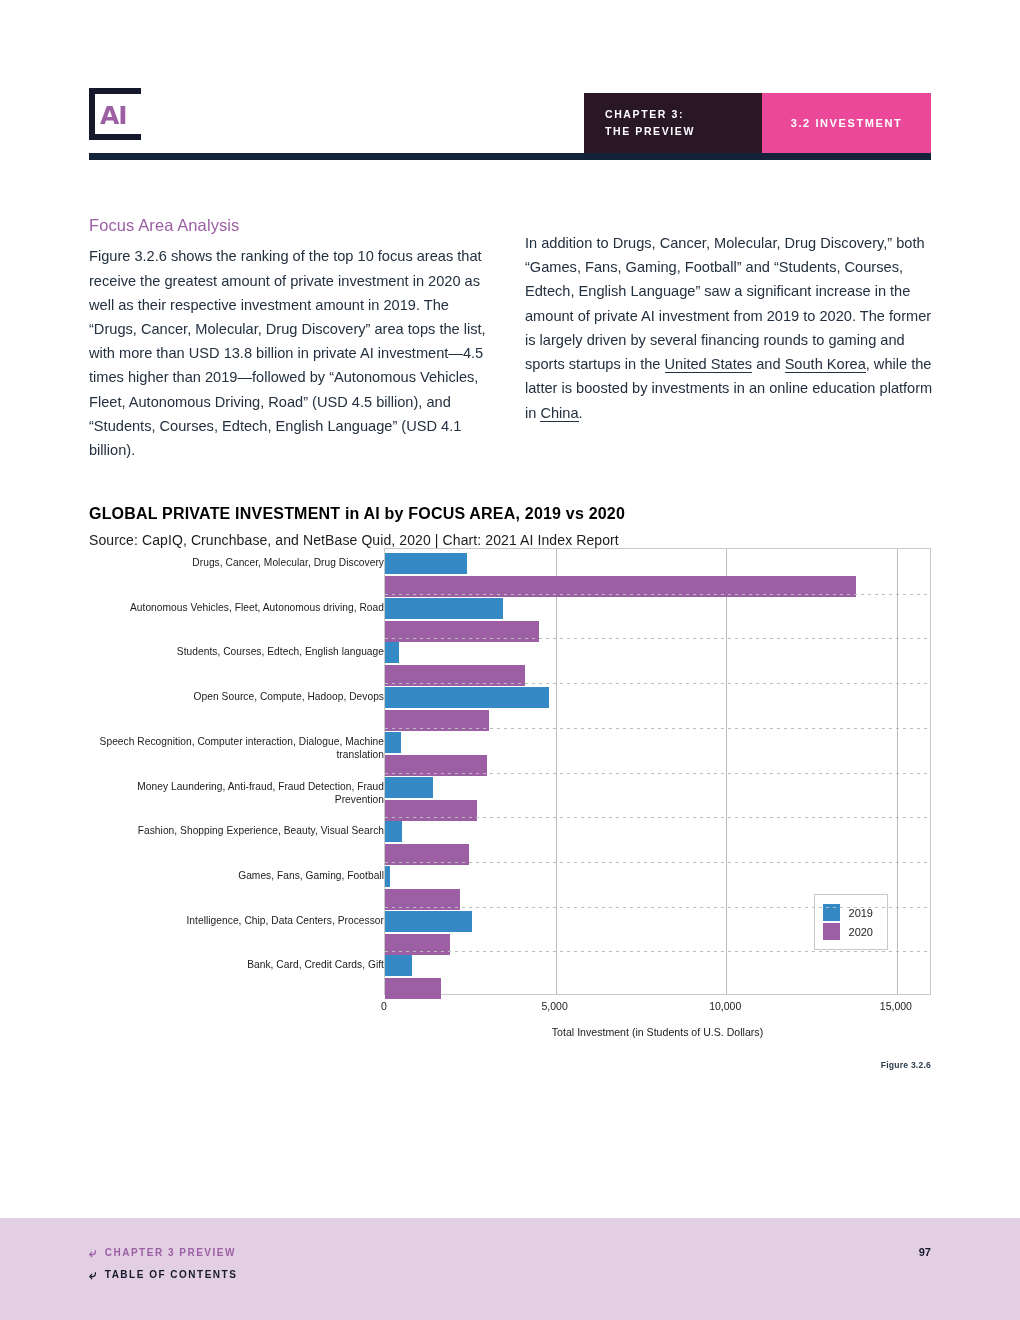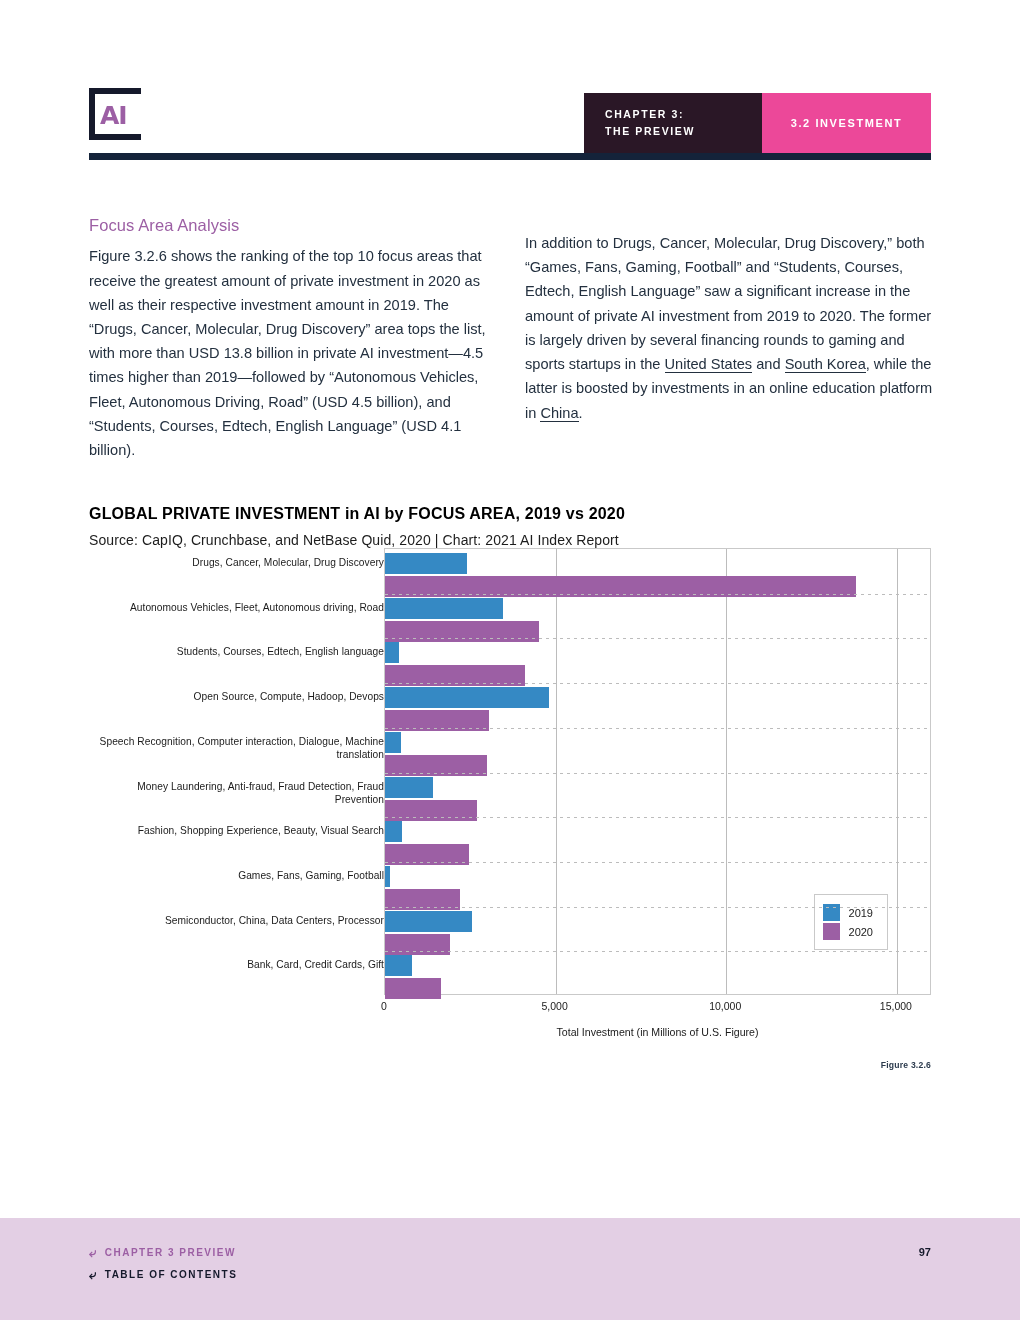--- a/index.html
+++ b/index.html
@@ -156,21 +156,21 @@
 <div class="plot-outer">
   <div class="cat-labels" id="cat-labels">
       <div class="cat-label" style="top: 8px;">Drugs, Cancer, Molecular, Drug Discovery</div>
       <div class="cat-label" style="top: 52.7px;">Autonomous Vehicles, Fleet, Autonomous driving, Road</div>
       <div class="cat-label" style="top: 97.4px;">Students, Courses, Edtech, English language</div>
       <div class="cat-label" style="top: 142.1px;">Open Source, Compute, Hadoop, Devops</div>
       <div class="cat-label" style="top: 186.8px;">Speech Recognition, Computer interaction, Dialogue, Machine translation</div>
       <div class="cat-label" style="top: 231.5px;">Money Laundering, Anti-fraud, Fraud Detection, Fraud Prevention</div>
       <div class="cat-label" style="top: 276.2px;">Fashion, Shopping Experience, Beauty, Visual Search</div>
       <div class="cat-label" style="top: 320.9px;">Games, Fans, Gaming, Football</div>
-      <div class="cat-label" style="top: 365.6px;">Semiconductor, China, Data Centers, Processor</div>
+      <div class="cat-label" style="top: 365.6px;">Intelligence, Chip, Data Centers, Processor</div>
       <div class="cat-label" style="top: 410.3px;">Bank, Card, Credit Cards, Gift</div>
     </div>
   <div class="plot-area" id="plot-area">
     <div class="legend" id="legend">
         <div class="legend-row">
           <div class="legend-swatch" style="background: rgb(53, 137, 196);"></div>
           <div class="legend-label">2019</div>
         </div>
         <div class="legend-row">
           <div class="legend-swatch" style="background: rgb(156, 95, 164);"></div>
@@ -209,21 +209,21 @@
       <div class="grid-h" style="top: 402.3px;"></div>
       <div class="bar bar-2019" title="Bank, Card, Credit Cards, Gift — 2019: 800" style="left: 0px; top: 406.3px; width: 27.3px; background: rgb(53, 137, 196);"></div>
       <div class="bar bar-2020" title="Bank, Card, Credit Cards, Gift — 2020: 1650" style="left: 0px; top: 429.3px; width: 56.3062px; background: rgb(156, 95, 164);"></div>
     </div>
   <div class="x-ticks" id="x-ticks">
       <div class="x-tick" style="left: 0px;">0</div>
       <div class="x-tick" style="left: 170.625px;">5,000</div>
       <div class="x-tick" style="left: 341.25px;">10,000</div>
       <div class="x-tick" style="left: 511.875px;">15,000</div>
     </div>
-  <div class="x-axis-title">Total Investment (in Millions of U.S. Figure)</div>
+  <div class="x-axis-title">Total Investment (in Students of U.S. Dollars)</div>
 </div>
 
 <div class="fig-caption">Figure 3.2.6</div>
 
 <div class="footer"></div>
 <div class="footer-link fl1">
   <span class="ret">⤶</span>
   <span>CHAPTER 3 PREVIEW</span>
 </div>
 <div class="footer-link fl2">

